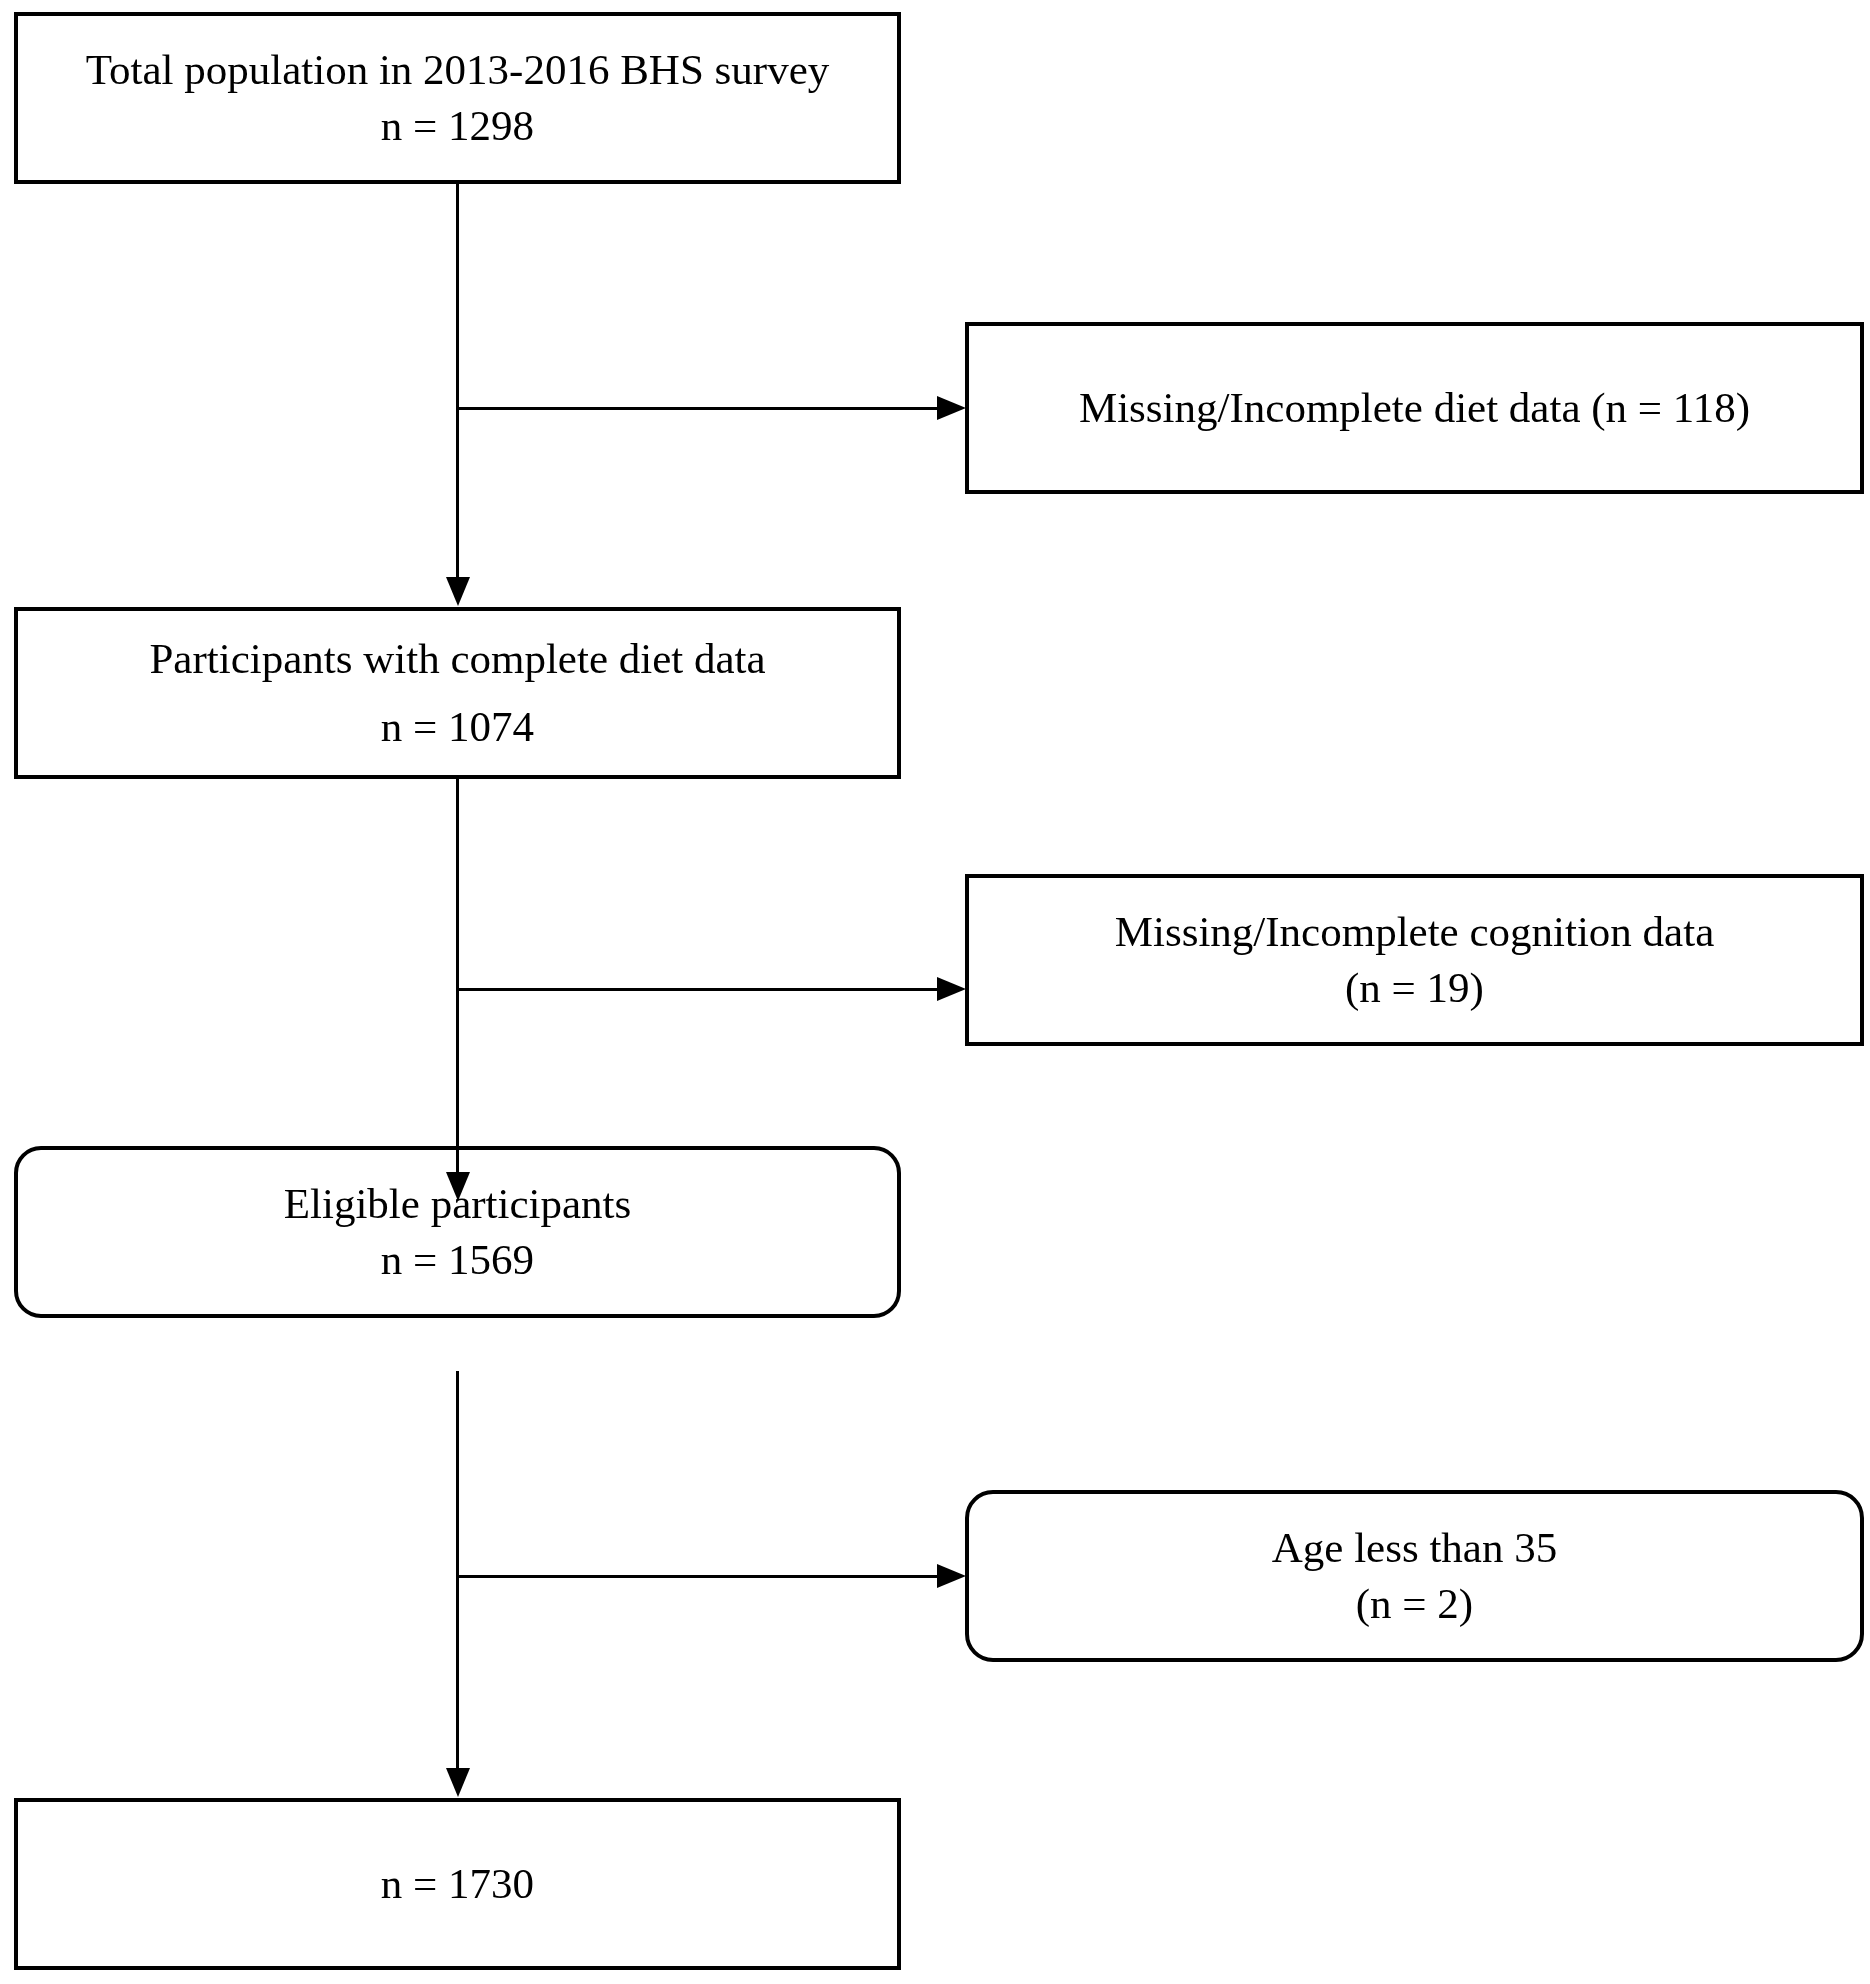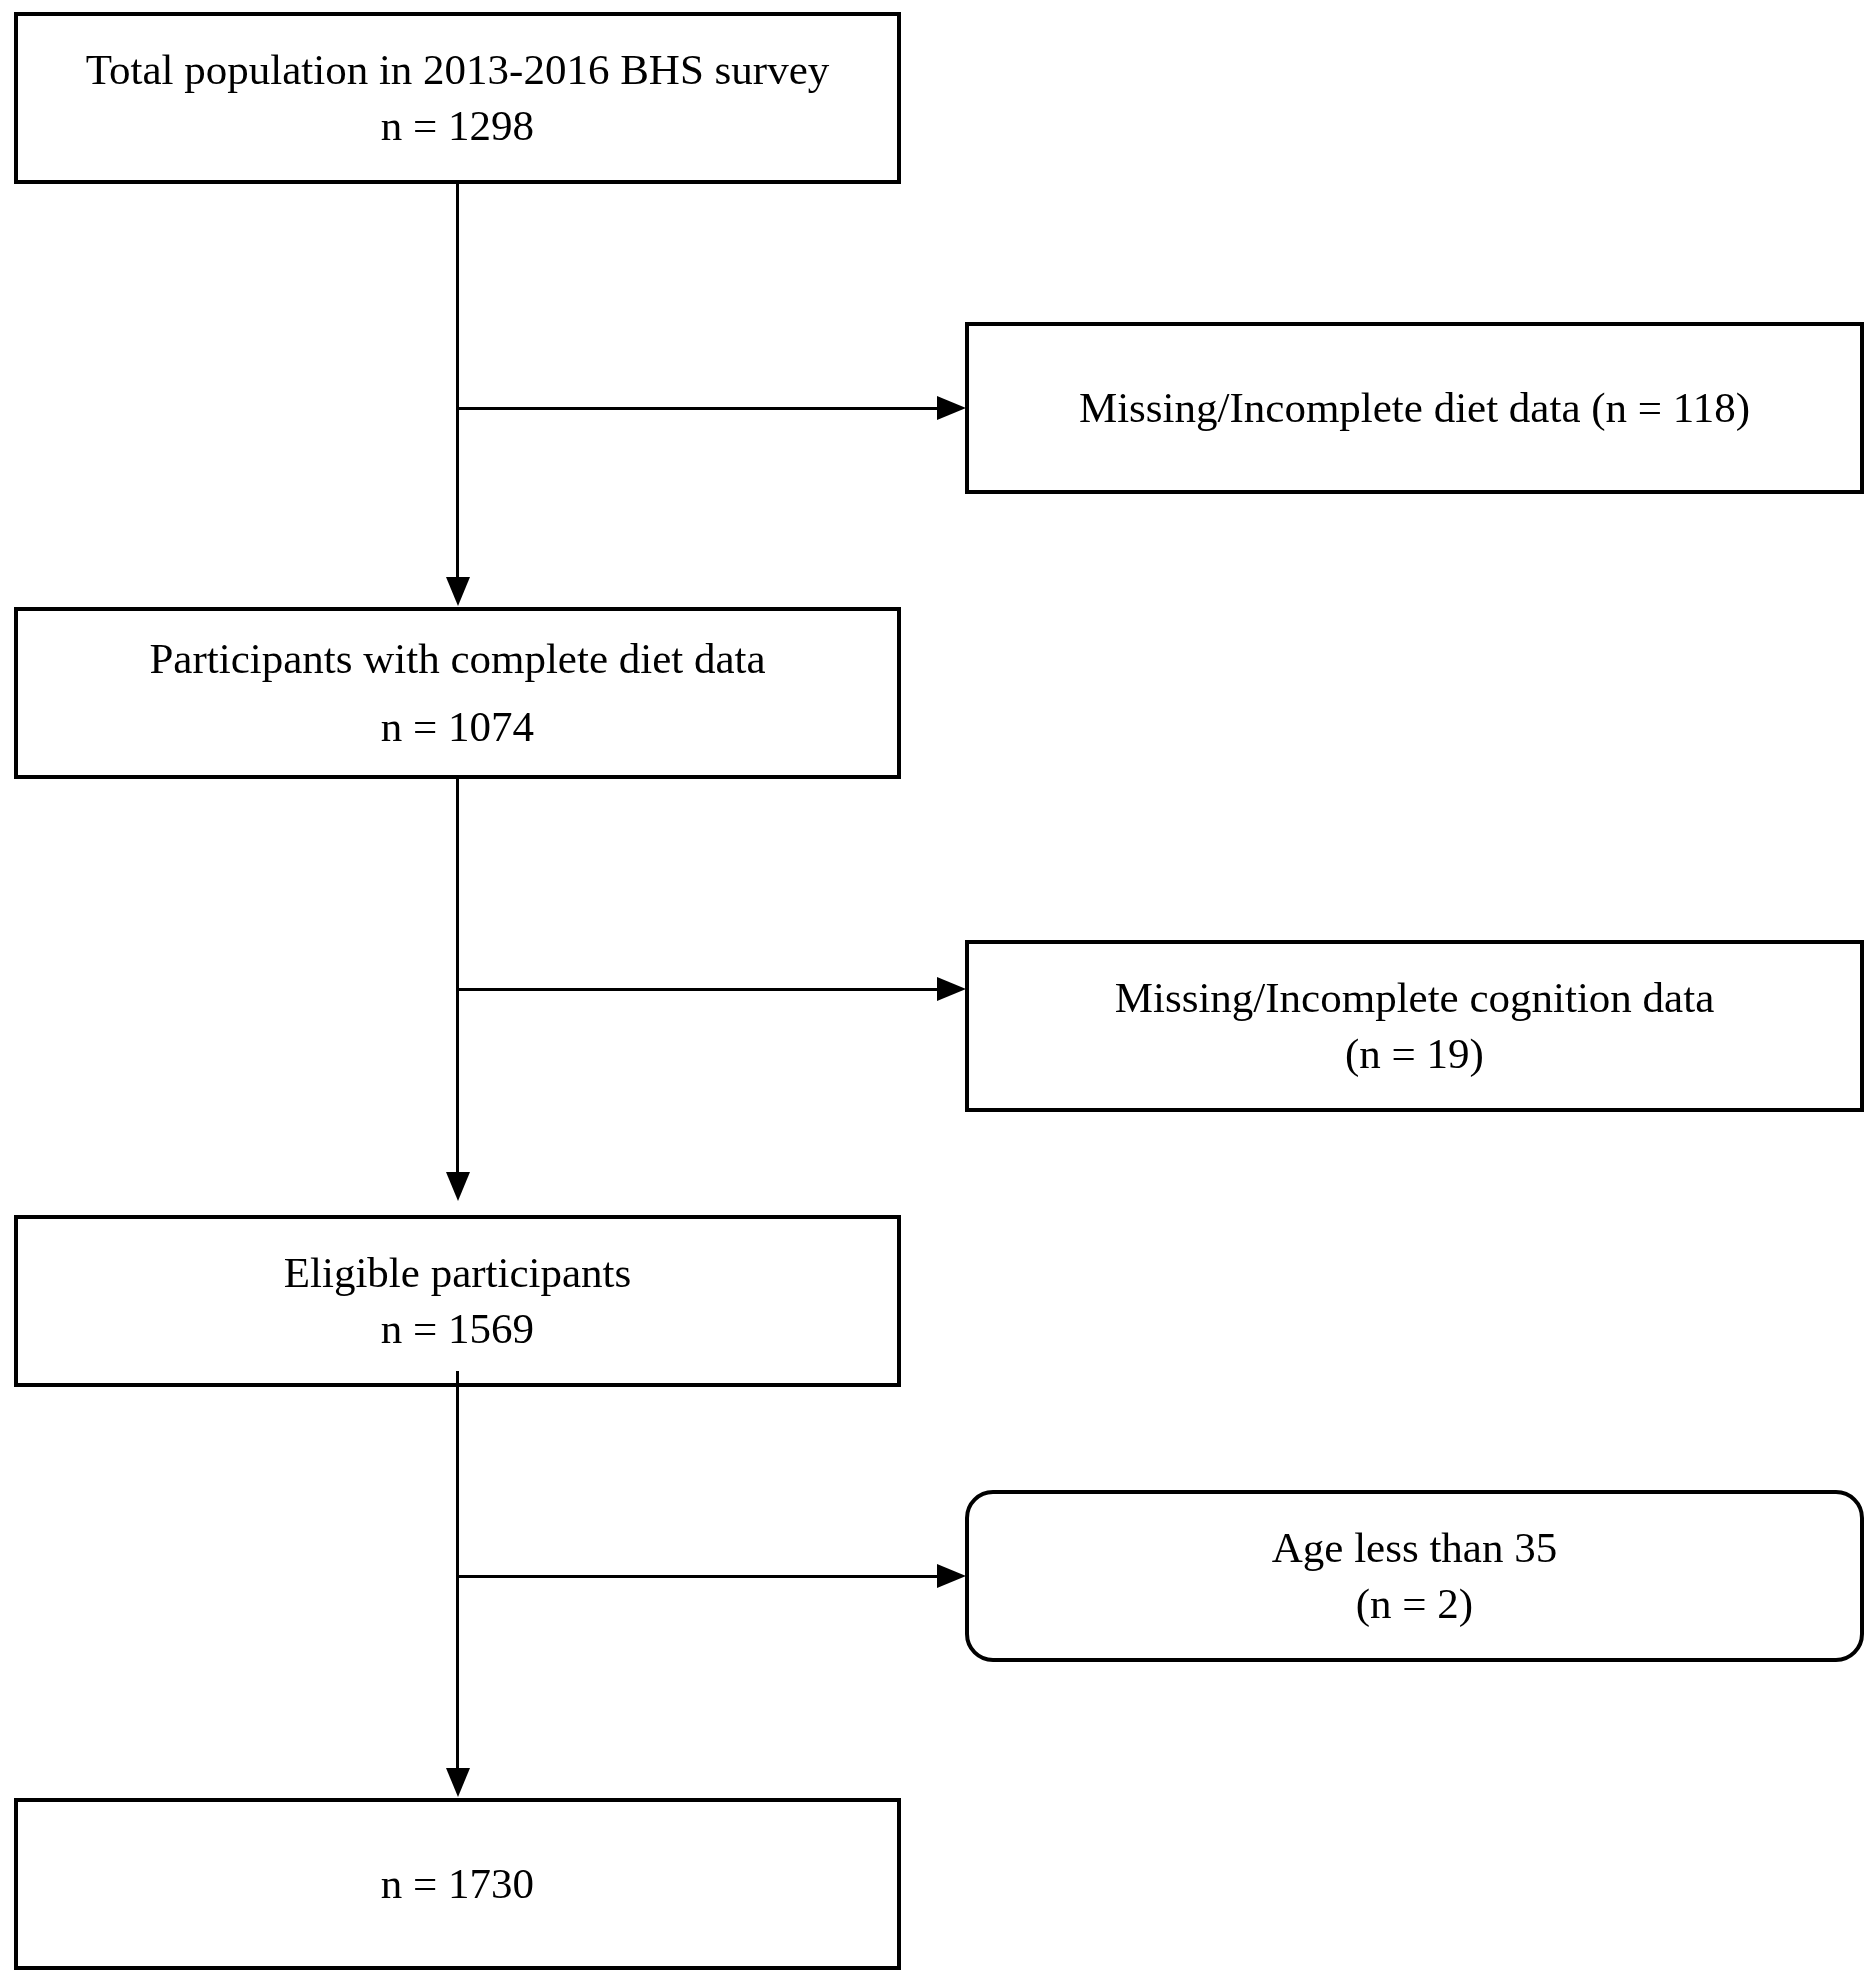--- a/index.html
+++ b/index.html
@@ -29,26 +29,26 @@
     line-height: 1.3;
   }
   .box span {
     display: block;
     white-space: nowrap;
   }
   
   .main-box { left: 14px; width: 887px; height: 172px; align-items: center; }
   .b1 { top: 11.8px; }
   .b2 { top: 607px; gap: 12px; }
-  .b3 { top: 1215px; }
+  .b3 { top: 1146px; border-radius: 27px; }
   .b4 { top: 1798px; }
   
   .side-box { left: 965px; width: 899px; height: 172px; }
   .r1 { top: 322px; }
-  .r2 { top: 940px; }
+  .r2 { top: 874px; }
   .r3 { top: 1490px; border-radius: 28px; }
   
   .vline {
     position: absolute;
     left: 456px;
     width: 2.8px;
     background: #000000;
   }
   .v1 { top: 184px;  height: 399px; }
   .v2 { top: 777px; height: 401px; }

